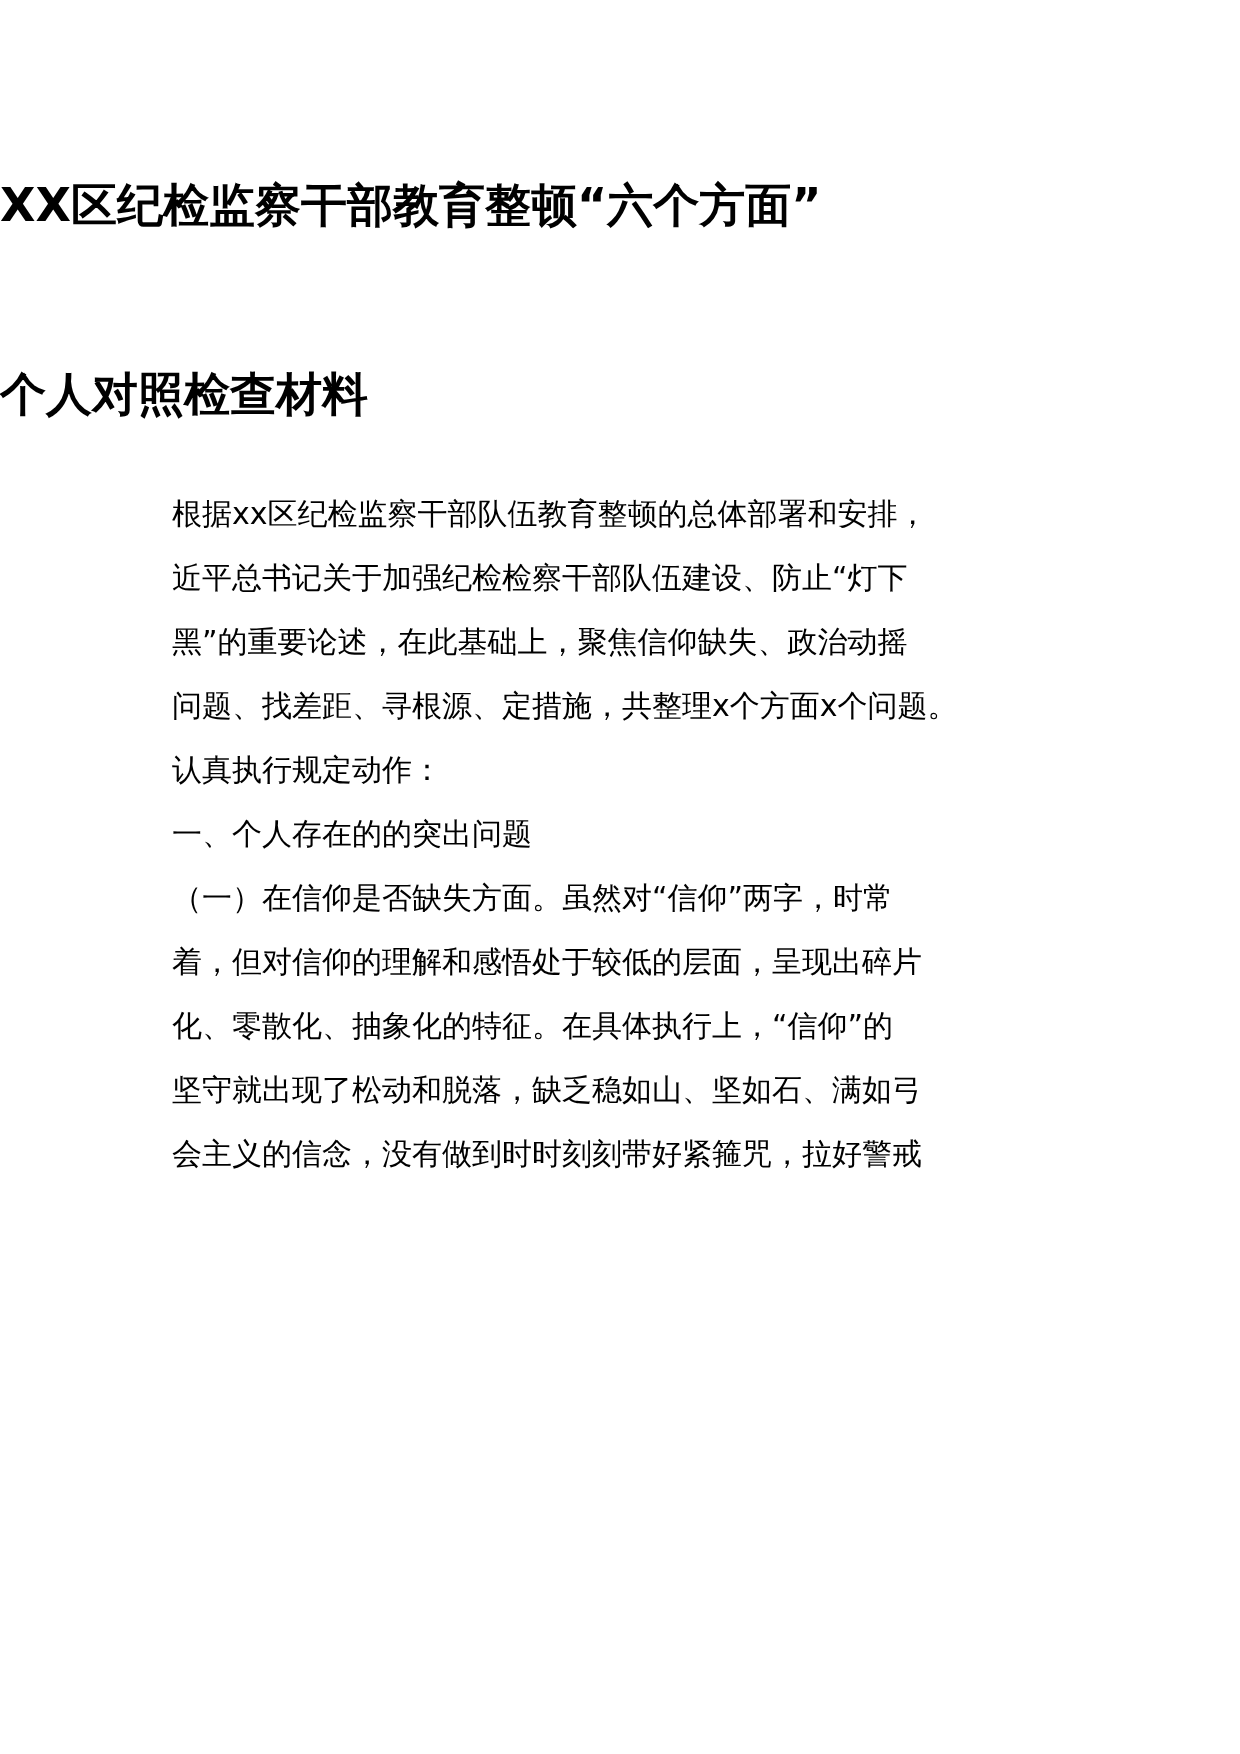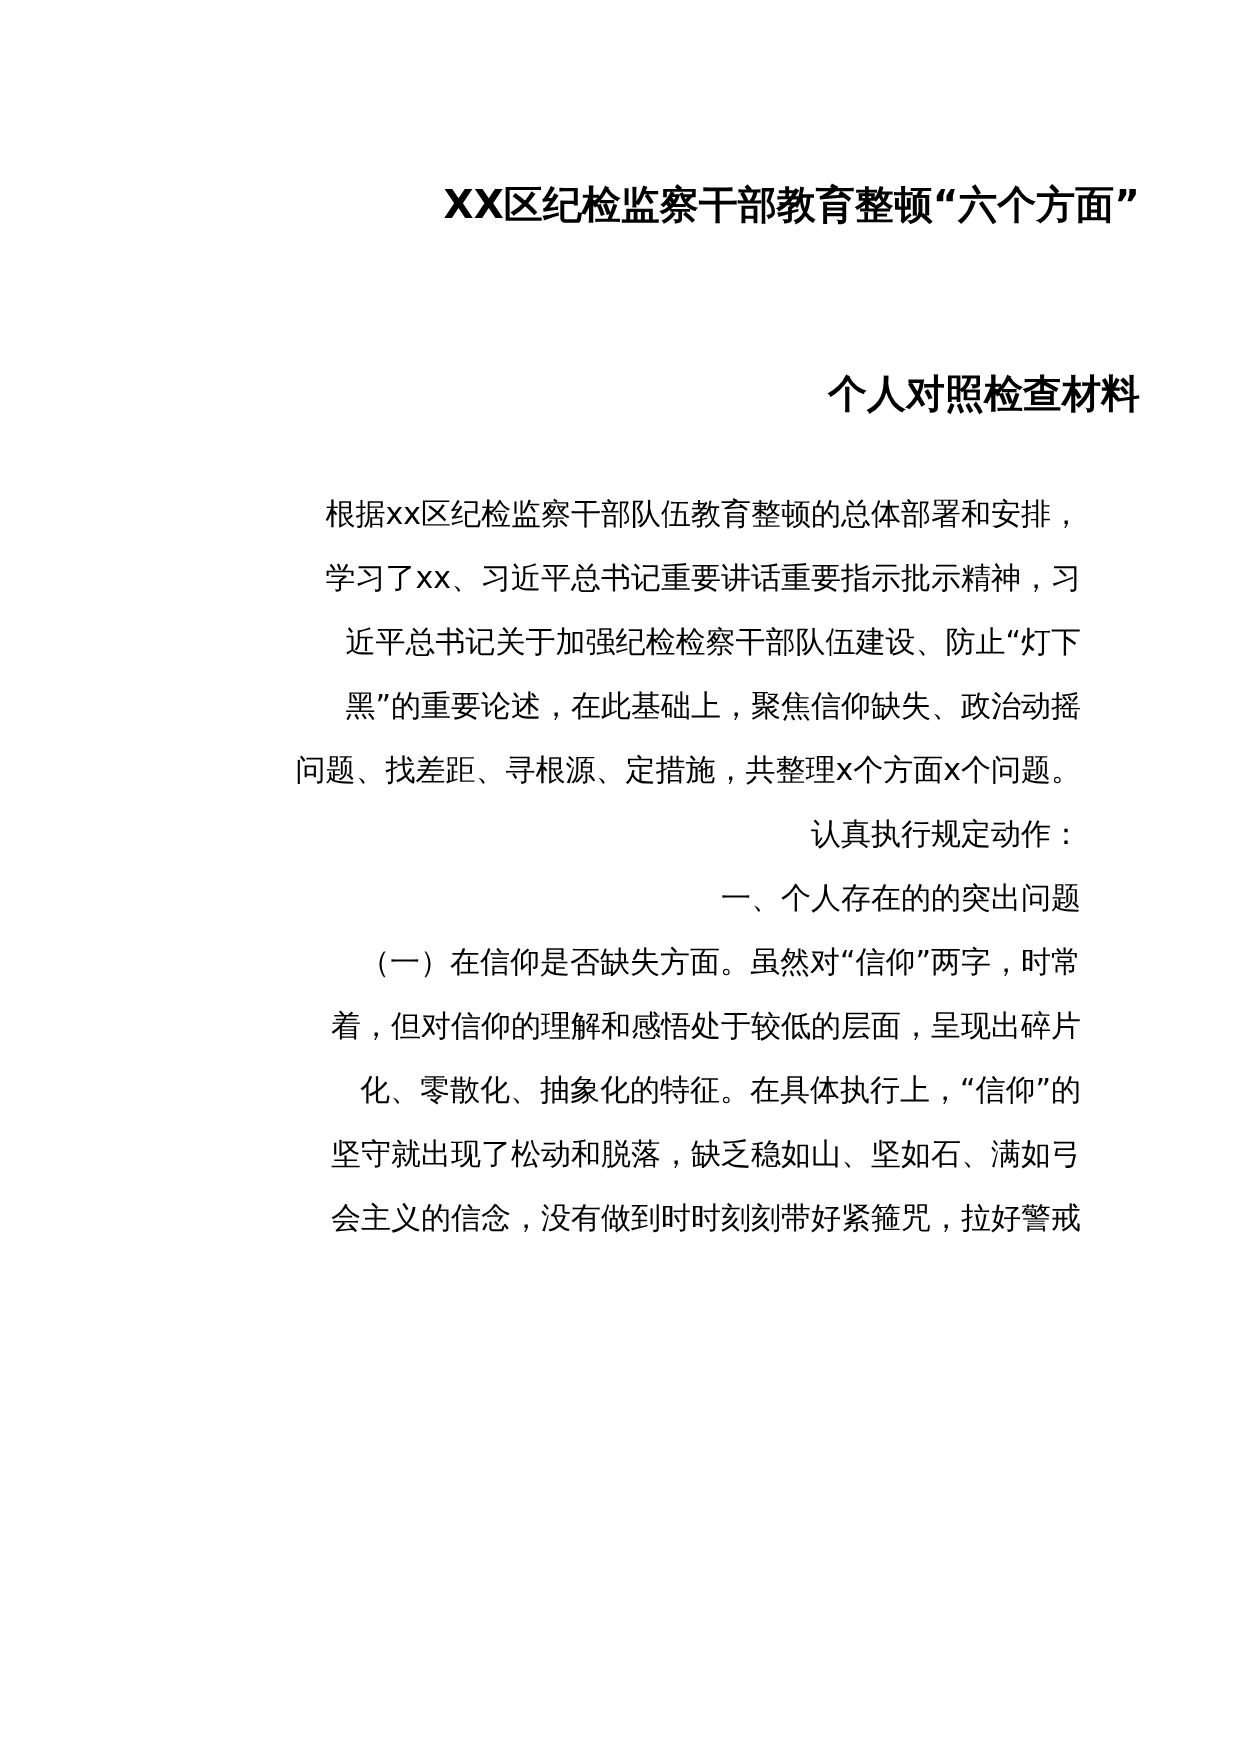--- a/index.html
+++ b/index.html
@@ -20,55 +20,53 @@
       left: 0;
       top: 0;
       width: 1240px;
       height: 1754px;
       background: #ffffff;
     }
     .title {
       position: absolute;
       left: 0;
       width: 1140px;
-      text-align: right;
+      text-align: left;
       font-weight: bold;
-      font-size: 39px;
+      font-size: 46px;
       letter-spacing: 0px;
       line-height: 60px;
       white-space: nowrap;
     }
     .title-line-1 { top: 175px; }
     .title-line-2 { top: 364px; }
     .body-text {
       position: absolute;
-      left: 201px;
+      left: 172px;
       width: 880px;
-      text-align: right;
     }
     .line {
       font-size: 30px;
       line-height: 64px;
       height: 64px;
       white-space: nowrap;
       letter-spacing: 0px;
     }
   </style>
 </head>
 <body>
 
 <div class="page">
 
   <div class="title title-line-1">XX区纪检监察干部教育整顿“六个方面”</div>
   <div class="title title-line-2">个人对照检查材料</div>
 
   <div class="body-text" style="top: 482px;">
     <div>
       <div class="line">根据xx区纪检监察干部队伍教育整顿的总体部署和安排，</div>
-      <div class="line">学习了xx、习近平总书记重要讲话重要指示批示精神，习</div>
       <div class="line">近平总书记关于加强纪检检察干部队伍建设、防止“灯下</div>
       <div class="line">黑”的重要论述，在此基础上，聚焦信仰缺失、政治动摇</div>
       <div class="line">问题、找差距、寻根源、定措施，共整理x个方面x个问题。</div>
       <div class="line">认真执行规定动作：</div>
     </div>
 
     <div class="line">一、个人存在的的突出问题</div>
 
     <div>
       <div class="line">（一）在信仰是否缺失方面。虽然对“信仰”两字，时常</div>

